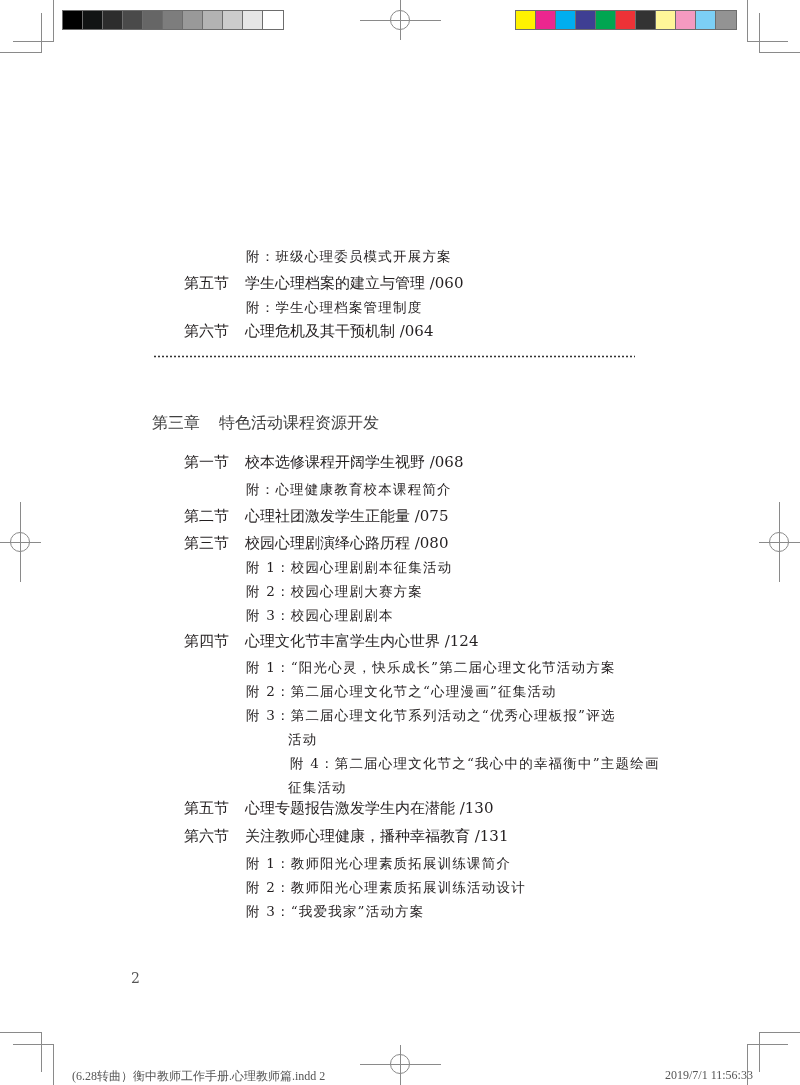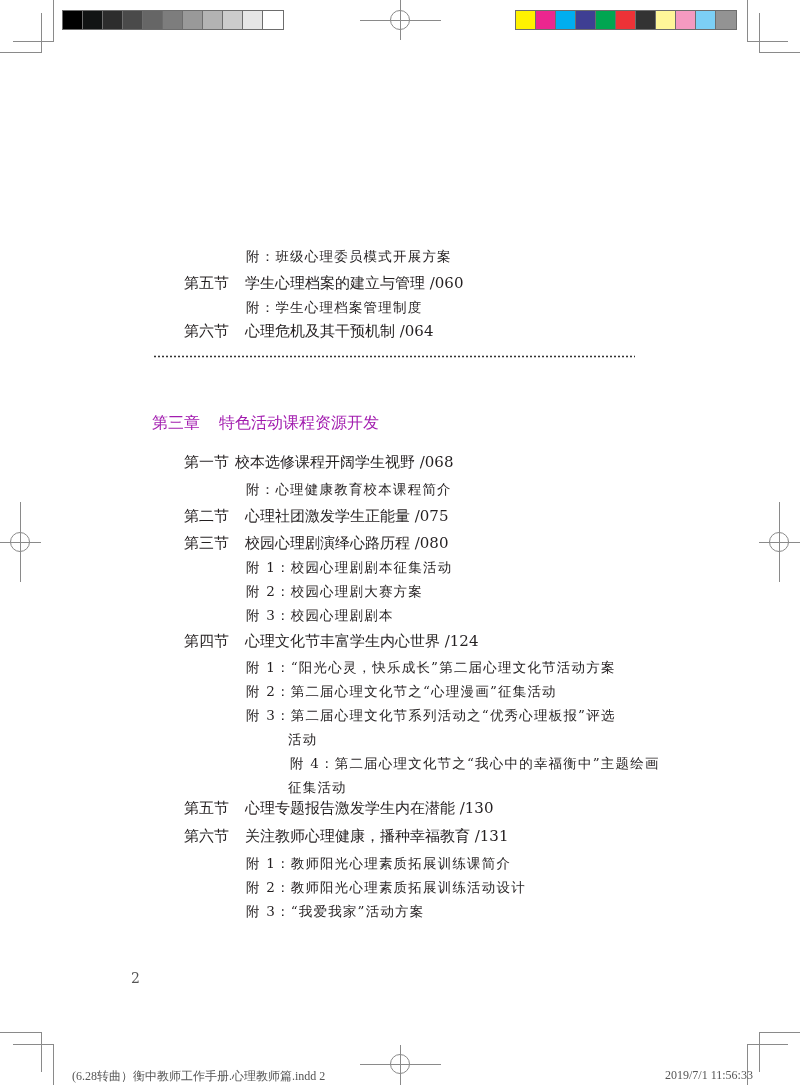--- a/index.html
+++ b/index.html
@@ -8,21 +8,21 @@
   .line { position: absolute; background: #8a8a8a; }
   .swatch-bar { position: absolute; top: 10px; height: 20px; display: flex;
                 border: 1px solid #6d6d6d; box-sizing: border-box; }
   .swatch { width: 20px; height: 18px; box-sizing: border-box; border-right: 1px solid #6d6d6d; }
   .swatch:last-child { border-right: none; }
   .reg { position: absolute; width: 20px; height: 20px; border: 1px solid #8a8a8a; border-radius: 50%; box-sizing: border-box; }
   .toc-row { position: absolute; font-size: 15px; line-height: 20px; white-space: nowrap; color: #231f20; }
   .sec-label { position: absolute; left: 0; }
   .sec-title { position: absolute; }
   .appendix { position: absolute; font-size: 13.5px; line-height: 20px; white-space: nowrap; letter-spacing: 1.2px; color: #231f20; }
-  .chapter { position: absolute; font-family: "DejaVu Sans", "Liberation Sans", sans-serif; font-size: 16px; line-height: 22px; white-space: nowrap; color: #a21caf; }
+  .chapter { position: absolute; font-family: "DejaVu Sans", "Liberation Sans", sans-serif; font-size: 16px; line-height: 22px; white-space: nowrap; color: #404040; }
   .dotted { position: absolute; left: 153px; top: 355px; width: 482px; height: 3px;
             background-image: radial-gradient(circle, #333 0.9px, transparent 1.2px);
             background-size: 4px 3px; background-repeat: repeat-x; }
   .pagenum { position: absolute; left: 131px; top: 970px; font-size: 14px; color: #555; }
   .footer { position: absolute; top: 1068px; font-size: 12px; color: #555; white-space: nowrap; font-family: "Liberation Serif", serif; }
 </style>
 </head>
 <body>
 
 <div class="line" style="left:53px; top:0; width:1px; height:41px;"></div>
@@ -110,21 +110,21 @@
 <div class="dotted"></div>
 
 <div class="chapter" style="left:152px; top:412px;">
   <span>第三章</span>
   <span style="margin-left:14px;">特色活动课程资源开发</span>
 </div>
 
 <div id="chapter-entries">
     <div class="toc-row" style="left: 184px; width: 460px; top: 452px;">
       <span class="sec-label">第一节</span>
-      <span class="sec-title" style="left: 51px;">校本选修课程开阔学生视野 /068</span>
+      <span class="sec-title" style="left: 61px;">校本选修课程开阔学生视野 /068</span>
     </div>
     <div class="appendix" style="left: 246px; top: 479px;">附：心理健康教育校本课程简介</div>
     <div class="toc-row" style="left: 184px; width: 460px; top: 506px;">
       <span class="sec-label">第二节</span>
       <span class="sec-title" style="left: 61px;">心理社团激发学生正能量 /075</span>
     </div>
     <div class="toc-row" style="left: 184px; width: 460px; top: 533px;">
       <span class="sec-label">第三节</span>
       <span class="sec-title" style="left: 61px;">校园心理剧演绎心路历程 /080</span>
     </div>

